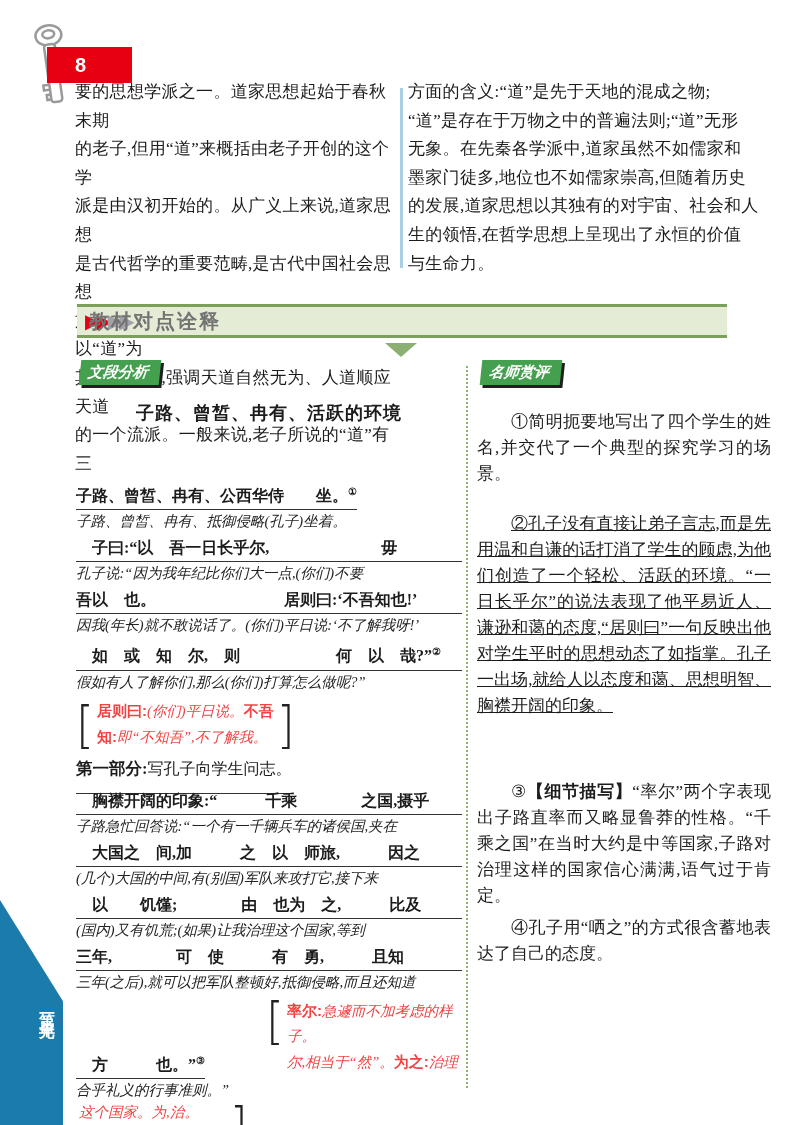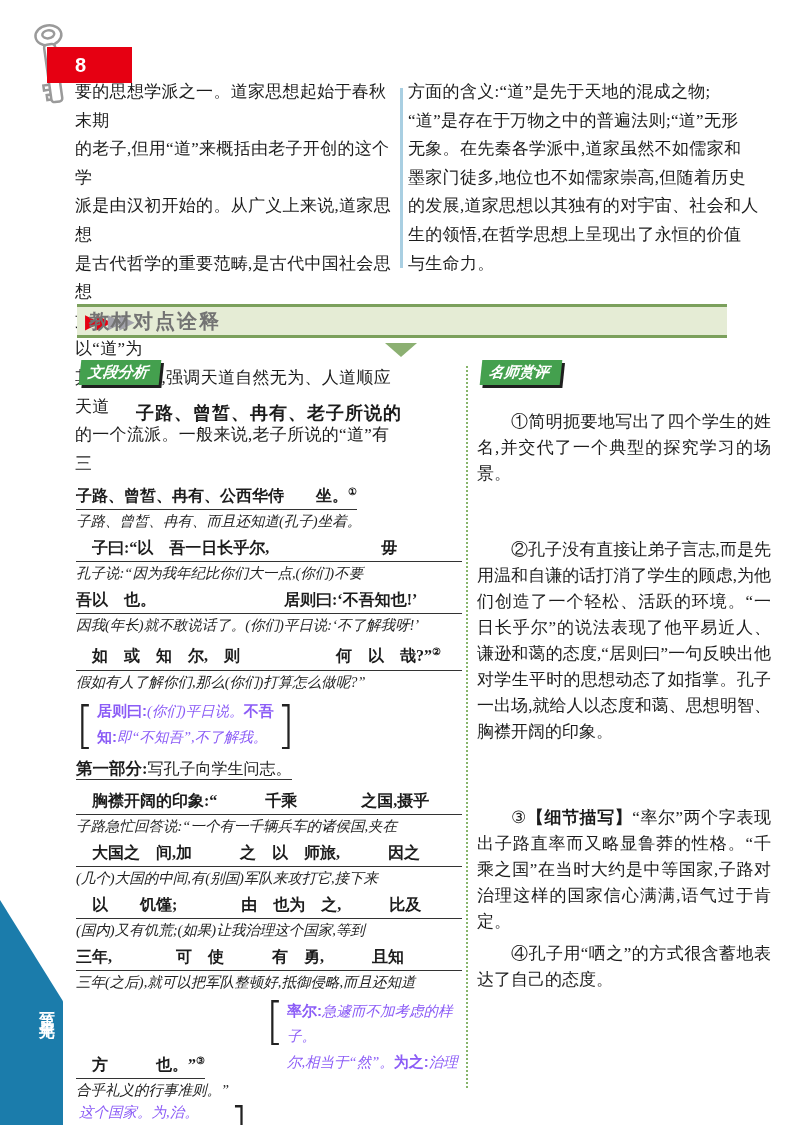--- a/index.html
+++ b/index.html
@@ -55,35 +55,35 @@
   .pair{margin-bottom:6px;}
   .cl{font-weight:bold;font-size:16px;line-height:22px;border-bottom:1.5px solid #333;
       padding-bottom:2px;white-space:pre;}
   .cl .sup{font-size:10px;vertical-align:super;font-weight:bold;}
   .fit{display:inline-block;width:auto;margin-top:44px;}
   .tr{font-style:italic;font-size:14.5px;line-height:19px;margin-top:2px;white-space:pre;color:#222;}
 
   .note-wrap{display:flex;align-items:center;width:fit-content;margin:4px 0 6px;}
   .bracket{font-family:"DejaVu Sans",sans-serif;font-size:46px;font-weight:200;
     line-height:50px;transform:scaleY(1.1);color:#222;}
-  .note-lines{font-size:14.5px;font-style:italic;line-height:25px;padding:0 3px;color:#8b5cf6;}
+  .note-lines{font-size:14.5px;font-style:italic;line-height:25px;padding:0 3px;color:#ef4444;}
   .note-lines b{font-style:normal;font-size:15px;font-family:"Liberation Sans",sans-serif;}
 
   .part-line{font-size:16px;margin:8px 0 10px;}
-  .part-line .ul{border-bottom:1.5px solid #333;padding-bottom:2px;}
+  .part-line .ul{border-bottom:1.5px solid #333;padding-bottom:16px;}
   .part-line b{font-size:16.5px;}
 
   .n2row{display:flex;margin-top:6px;}
   .n2left{flex:none;width:190px;padding-top:8px;}
   .n2bottom{display:flex;align-items:center;width:fit-content;margin:0 0 8px;gap:28px;}
   .indent24{margin-left:24px;}
 
   .rp{font-size:17px;line-height:26px;text-align:justify;text-indent:2em;}
   .rp b{font-family:"Liberation Sans",sans-serif;}
-  .rp1{margin-top:24px;} .rp2{margin-top:50px;} .rp3{margin-top:60px;} .rp4{margin-top:6px;}
+  .rp1{margin-top:24px;} .rp2{margin-top:24px;text-decoration:underline;} .rp3{margin-top:60px;} .rp4{margin-top:6px;}
 
   
   .sidebar{position:absolute;left:0;top:896px;width:63px;height:229px;background:var(--blue);
     clip-path:polygon(0 4px,100% 46%,100% 100%,0 100%);}
   .sidebar span{position:absolute;left:36px;top:104px;writing-mode:vertical-rl;
     color:#fff;font:bold 16px "Liberation Sans",sans-serif;letter-spacing:4px;}
 </style>
 </head>
 <body>
 
@@ -120,25 +120,25 @@
 <div class="banner">
   <span class="tris"><span class="tri-red">▶▶</span><span class="tri-gray">▶▶</span></span>
   <div class="banner-title">教材对点诠释</div>
 </div>
 <div class="down-arrow"></div>
 
 <div class="col-divider"></div>
 
 <div class="analysis">
   <span class="tag">文段分析</span>
-  <div class="analysis-title">子路、曾皙、冉有、老子所说的</div>
+  <div class="analysis-title">子路、曾皙、冉有、活跃的环境</div>
 
   <div class="pair">
     <div class="cl fit"><span>子路、曾皙、冉有、公西华侍　　坐。</span><span class="sup">①</span></div>
-    <div class="tr">子路、曾皙、冉有、而且还知道(孔子)坐着。</div>
+    <div class="tr">子路、曾皙、冉有、抵御侵略(孔子)坐着。</div>
   </div>
   <div class="pair">
     <div class="cl"><span>　子曰:“以　吾一日长乎尔,　　　　　　　毋</span></div>
     <div class="tr">孔子说:“因为我年纪比你们大一点,(你们)不要</div>
   </div>
   <div class="pair">
     <div class="cl"><span>吾以　也。　　　　　　　　居则曰:‘不吾知也!’</span></div>
     <div class="tr">因我(年长)就不敢说话了。(你们)平日说:‘不了解我呀!’</div>
   </div>
   <div class="pair">

